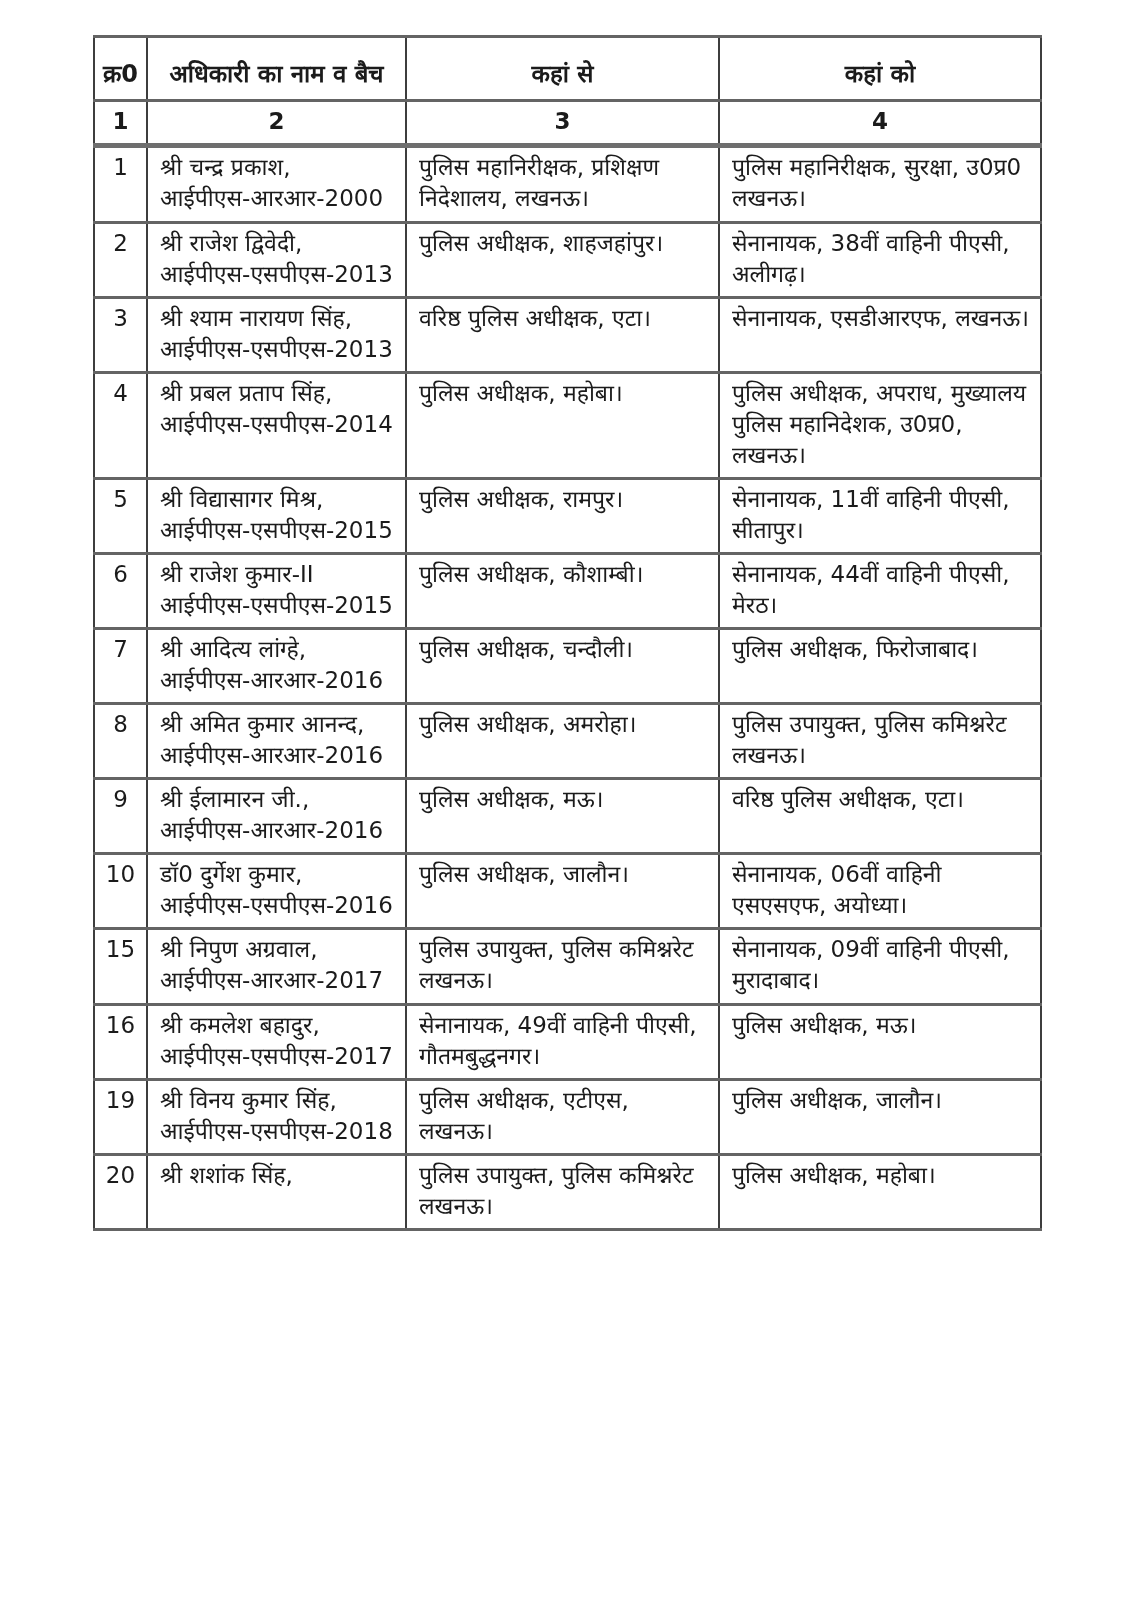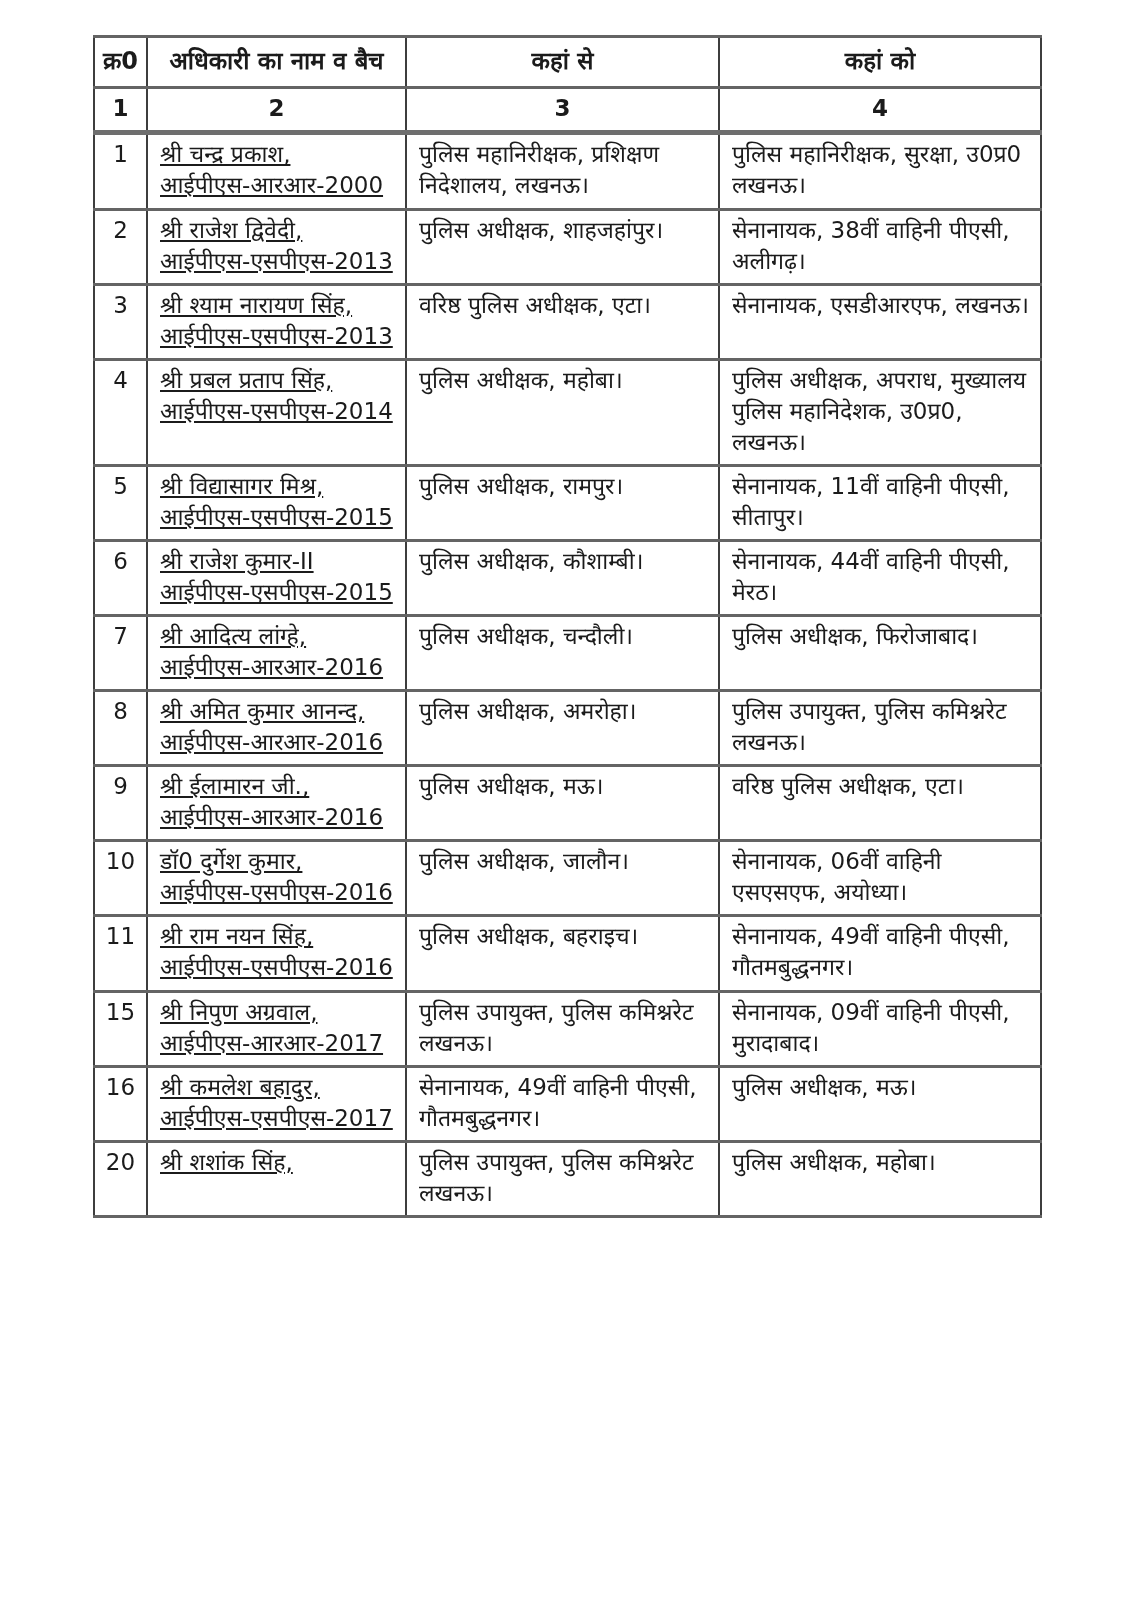--- a/index.html
+++ b/index.html
@@ -35,40 +35,39 @@
     font-size: 23px;
     line-height: 1.35;
     padding: 4px 10px 6px 12px;
     text-align: left;
     word-wrap: break-word;
   }
   tr.header-row th {
     font-weight: bold;
     font-size: 24px;
     text-align: center;
-    padding: 7px 6px 9px 6px;
+    padding: 20px 6px 9px 6px;
   }
   tr.numbers-row td {
     font-weight: bold;
     text-align: center;
     padding: 4px 6px 6px 6px;
     border-bottom-width: 5px;
     border-bottom-color: #6e6e6e;
   }
   tbody td.sn-cell {
     text-align: center;
     padding-left: 4px;
     padding-right: 4px;
   }
   tbody tr {
     height: 70px;
   }
   .name-line, .batch-line {
     display: block;
-    text-decoration: underline;
   }
 </style>
 </head>
 <body>
 
 <div class="page">
   <table class="transfer-table">
     <colgroup>
       <col class="c1">
         <col class="c2">
@@ -183,29 +182,20 @@
   <tr>
     <td class="sn-cell">10</td>
     <td>
       <span class="name-line">डॉ0 दुर्गेश कुमार,</span>
       <span class="batch-line">आईपीएस-एसपीएस-2016</span>
     </td>
     <td>पुलिस अधीक्षक, जालौन।</td>
     <td>सेनानायक, 06वीं वाहिनी एसएसएफ, अयोध्या।</td>
   </tr>
 
-  <tr>
-    <td class="sn-cell">11</td>
-    <td>
-      <span class="name-line">श्री राम नयन सिंह,</span>
-      <span class="batch-line">आईपीएस-एसपीएस-2016</span>
-    </td>
-    <td>पुलिस अधीक्षक, बहराइच।</td>
-    <td>सेनानायक, 49वीं वाहिनी पीएसी, गौतमबुद्धनगर।</td>
-  </tr>
 
 
 
 
   <tr>
     <td class="sn-cell">15</td>
     <td>
       <span class="name-line">श्री निपुण अग्रवाल,</span>
       <span class="batch-line">आईपीएस-आरआर-2017</span>
     </td>
@@ -218,20 +208,29 @@
     <td>
       <span class="name-line">श्री कमलेश बहादुर,</span>
       <span class="batch-line">आईपीएस-एसपीएस-2017</span>
     </td>
     <td>सेनानायक, 49वीं वाहिनी पीएसी, गौतमबुद्धनगर।</td>
     <td>पुलिस अधीक्षक, मऊ।</td>
   </tr>
 
 
 
+  <tr>
+    <td class="sn-cell">19</td>
+    <td>
+      <span class="name-line">श्री विनय कुमार सिंह,</span>
+      <span class="batch-line">आईपीएस-एसपीएस-2018</span>
+    </td>
+    <td>पुलिस अधीक्षक, एटीएस, लखनऊ।</td>
+    <td>पुलिस अधीक्षक, जालौन।</td>
+  </tr>
 
   <tr>
     <td class="sn-cell">20</td>
     <td>
       <span class="name-line">श्री शशांक सिंह,</span>
 
     </td>
     <td>पुलिस उपायुक्त, पुलिस कमिश्नरेट लखनऊ।</td>
     <td>पुलिस अधीक्षक, महोबा।</td>
   </tr>

